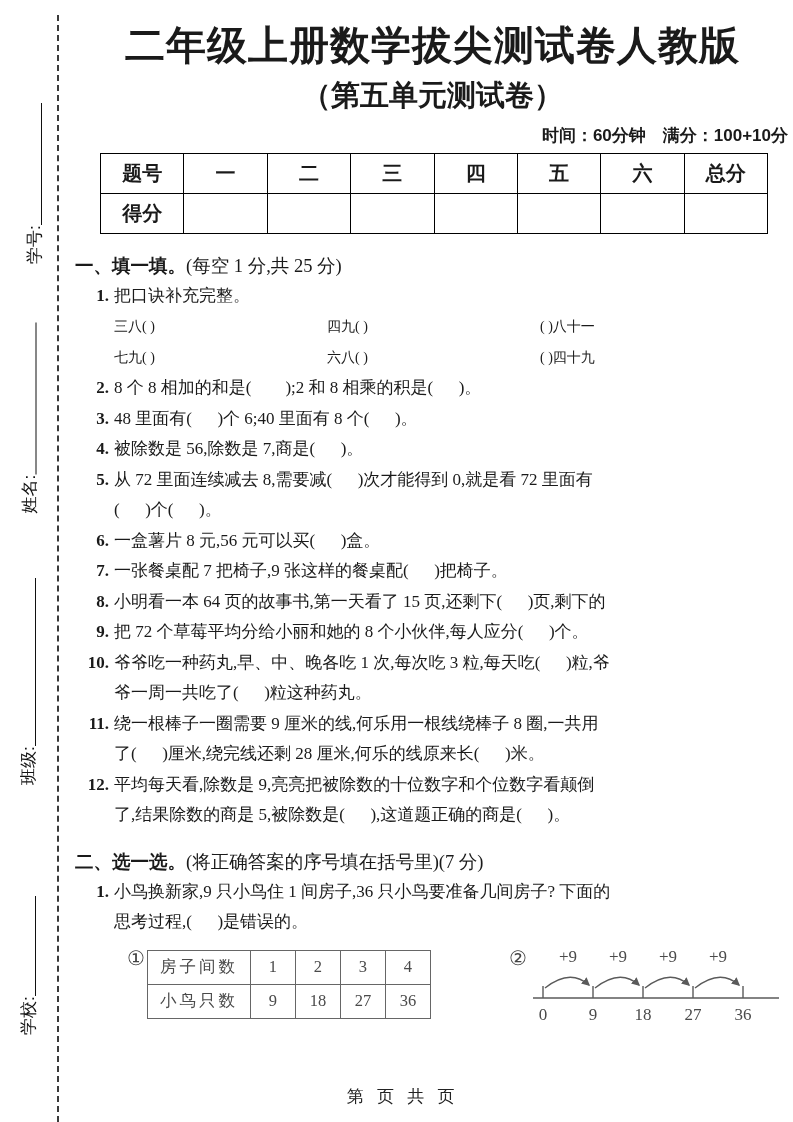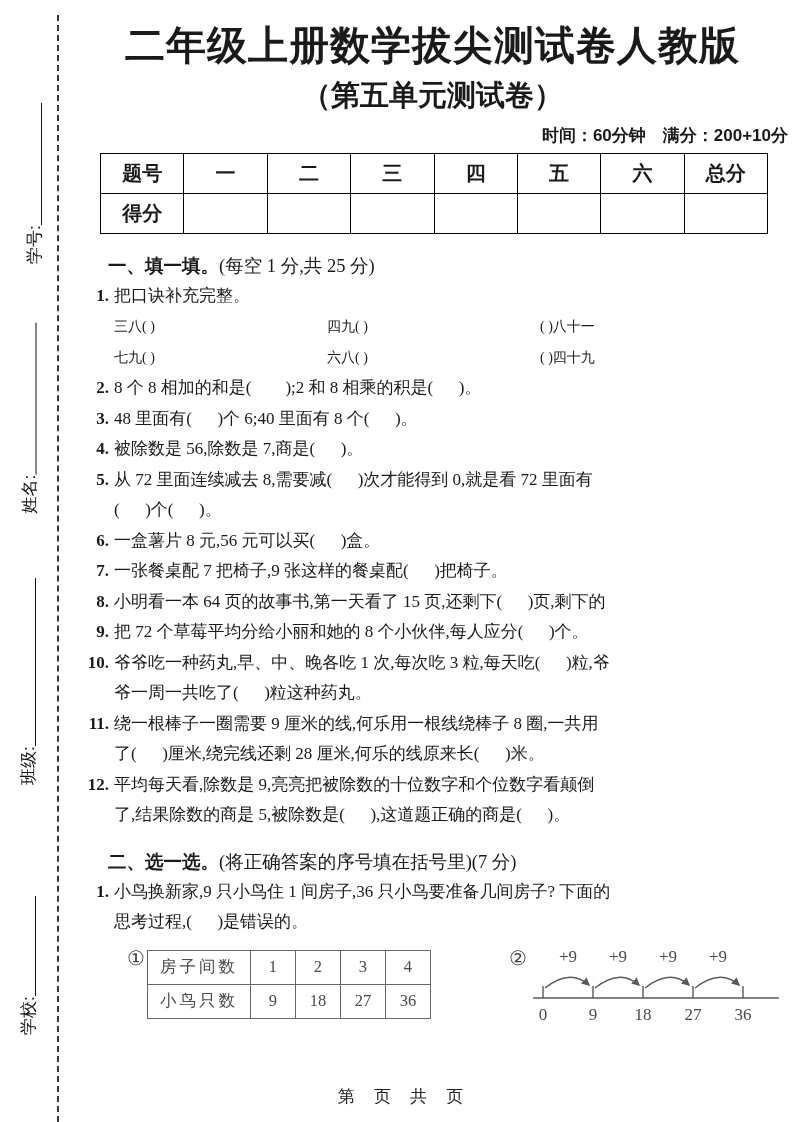--- a/index.html
+++ b/index.html
@@ -39,21 +39,21 @@
   table.score-table{
     border-collapse:collapse;margin:6px 0 17px 25px;width:668px;table-layout:fixed;
     font-family:"Liberation Sans","DejaVu Sans",sans-serif;
     padding-left:32px;
   }
   table.score-table td{
     border:1.8px solid #000;height:39px;text-align:center;
     font-size:20px;font-weight:bold;padding:0;
   }
   .sec-head{margin-top:16px;font-size:18.5px;line-height:30px;}
-  .sec-head .b{font-weight:bold;font-family:"Liberation Sans","DejaVu Sans",sans-serif;margin-left:33px;}
+  .sec-head .b{font-weight:bold;font-family:"Liberation Sans","DejaVu Sans",sans-serif;}
   .qline{display:flex;font-size:17px;line-height:30.5px;white-space:pre-wrap;}
   .qnum{flex:0 0 34px;text-align:right;font-weight:bold;margin-right:5px;}
   .qtext{flex:1;}
   .kouji{display:flex;padding-left:39px;font-size:14px;line-height:31px;}
   .kouji span{display:inline-block;}
   .kc0{width:213px;} .kc1{width:213px;}
 
   .options-row{display:flex;margin-top:8px;margin-left:52px;align-items:flex-start;}
   .opt-label{font-size:20px;color:#444;margin-right:2px;line-height:24px;}
   table.bird-table{
@@ -63,21 +63,21 @@
     border:1.4px solid #666;text-align:center;height:33px;padding:0;
   }
   table.bird-table td.lbl{width:102px;letter-spacing:3px;}
   table.bird-table td.val{width:44px;}
   .opt2{margin-left:78px;display:flex;}
   .numline-svg{margin-top:-2px;}
   .nl-text{font-size:17px;fill:#4a4a4a;font-family:"Liberation Serif","DejaVu Serif",serif;}
   .footer{
     position:absolute;left:8px;right:0;bottom:14px;text-align:center;
     font-size:17px;word-spacing:9px;color:#222;
-    font-family:Liberation Mono, monospace;
+    font-family:Liberation Serif, serif;
   }
 </style>
 </head>
 <body>
 
 <div class="page">
 
   <div class="cut-line"></div>
 
   <div class="side-field f1">
@@ -94,21 +94,21 @@
   </div>
   <div class="side-field f4">
     <span>学校:</span>
       <span class="blank-line w4"></span>
   </div>
 
   <div class="content">
 
     <h1 class="title">二年级上册数学拔尖测试卷人教版</h1>
     <h2 class="subtitle">（第五单元测试卷）</h2>
-    <div class="time-info">时间：60分钟　满分：200+10分</div>
+    <div class="time-info">时间：60分钟　满分：100+10分</div>
 
     <table class="score-table">
       <tbody>
         <tr>
           <td>题号</td>
           <td>一</td>
           <td>二</td>
           <td>三</td>
           <td>四</td>
           <td>五</td>

